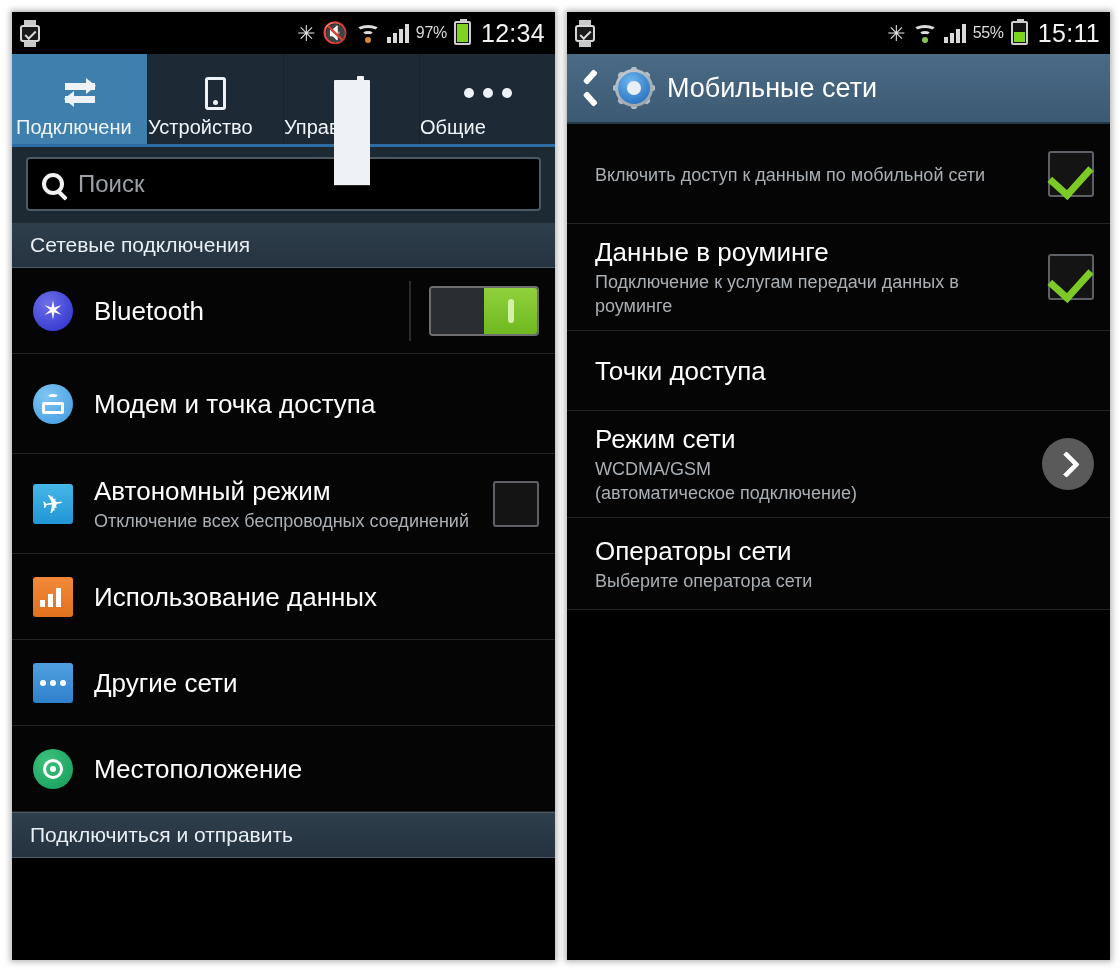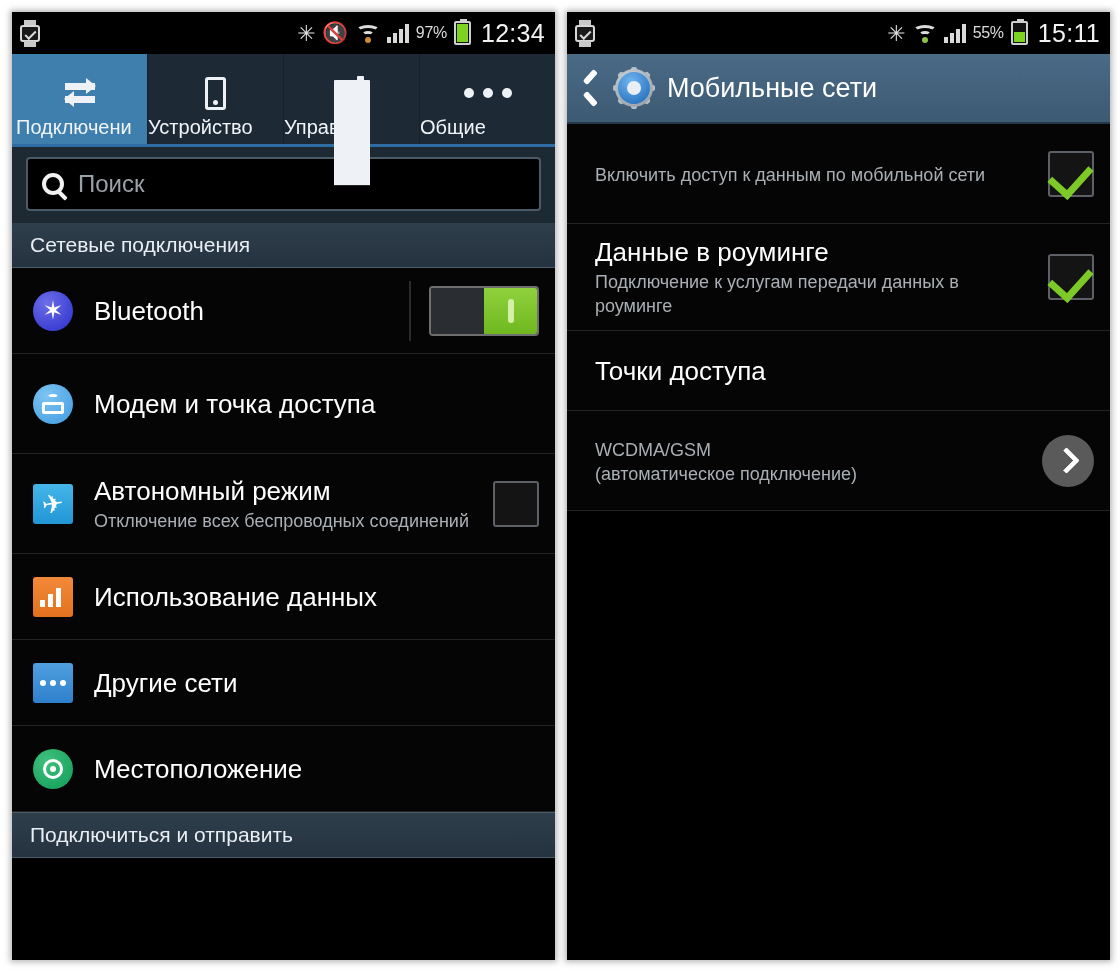--- a/index.html
+++ b/index.html
@@ -480,26 +480,33 @@
       </div>
 
       <div class="row" style="padding-left:28px;min-height:80px;">
         <span class="txt">
           <div class="title">Точки доступа</div>
         </span>
       </div>
 
       <div class="row tall" style="padding-left:28px;">
         <span class="txt">
+          <div class="title">Режим сети</div>
           <div class="sub">WCDMA/GSM</div>
           <div class="sub" style="margin-top:0;">(автоматическое подключение)</div>
         </span>
         <span class="ctl">
           <span class="chev"></span>
         </span>
       </div>
 
+      <div class="row" style="padding-left:28px;min-height:92px;">
+        <span class="txt">
+          <div class="title">Операторы сети</div>
+          <div class="sub">Выберите оператора сети</div>
+        </span>
+      </div>
 
       <div class="filler" style="height:330px;"></div>
     </div>
   </div>
 
 </div>
 
 </body></html>

